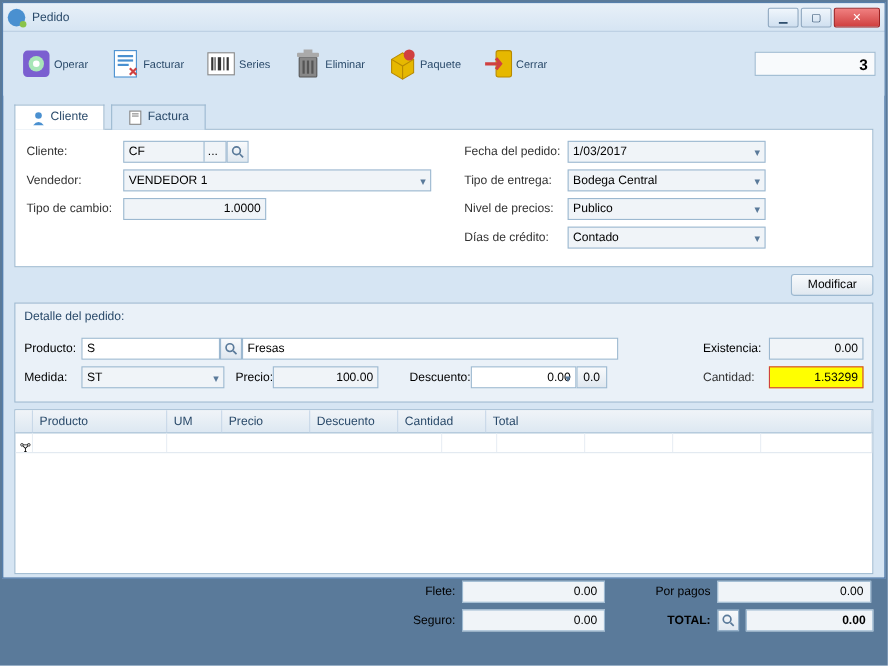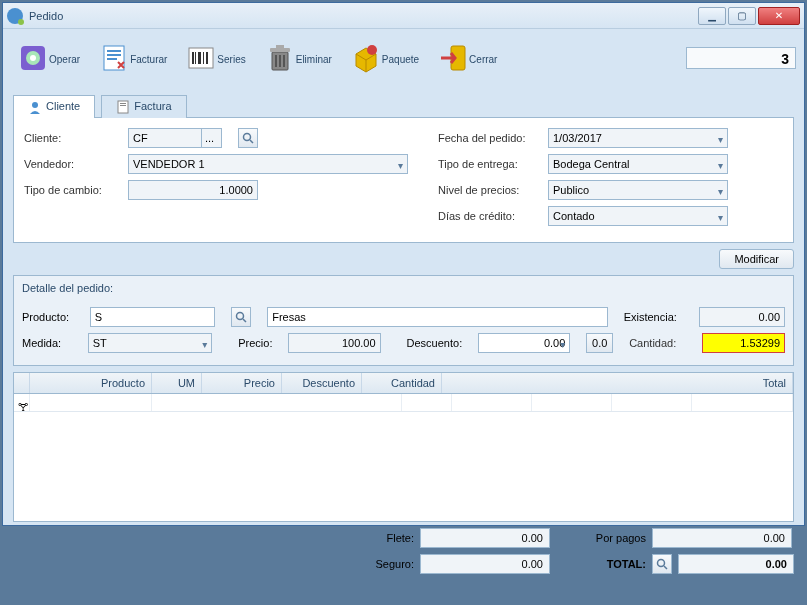--- a/index.html
+++ b/index.html
@@ -19,38 +19,38 @@
 .brand{margin-left:auto;display:flex;align-items:center;gap:8px}
 .brand .logo{font-size:22px;font-weight:300;color:#333}
 .brand .logo b{color:#ff8c00;font-weight:700}
 .brand .num{width:110px;height:22px;background:#f8fafc;border:1px solid #9cb8d0;text-align:right;padding:2px 6px;font-size:14px;font-weight:700;line-height:18px}
 .content{padding:4px 10px}
 .tabs{display:flex;margin-top:4px}
 .tab{padding:4px 14px;background:#d6e5f3;border:1px solid #9cb8d0;border-bottom:none;margin-right:6px;display:flex;align-items:flex-start;gap:4px;color:#2a4a6a}
 .tab.active{background:#fff}
 .tab .ti{width:14px;height:14px}
 .panel{background:#fff;border:1px solid #9cb8d0;padding:10px;margin-top:-1px}
-.row{display:flex;align-items:center;margin-bottom:6px;gap:16px}
+.row{display:flex;align-items:center;margin-bottom:6px;gap:0}
 .lcol{width:88px;color:#333}
 .rcol{width:94px;color:#333}
 .inp{height:20px;background:#f0f4f8;border:1px solid #9cb8d0;padding:0 4px;line-height:18px}
 .inp.right{text-align:right}
 .dots{width:16px;text-align:center;border-left:1px solid #9cb8d0;cursor:pointer}
 .srchbtn{width:20px;height:20px;background:linear-gradient(#f8fafc,#e0e8f0);border:1px solid #9cb8d0;display:inline-flex;align-items:center;justify-content:center;cursor:pointer}
 .dd{position:relative}
 .dd::after{content:"▾";position:absolute;right:4px;top:2px;color:#5a7a9a;font-size:10px}
 .half{display:flex;gap:30px}
 .half>div{flex:1}
 .modrow{display:flex;justify-content:flex-end;margin:6px 0}
 .btnmod{padding:3px 14px;background:linear-gradient(#f8fafc,#e0e8f0);border:1px solid #9cb8d0;border-radius:3px;cursor:pointer}
 .section{border:1px solid #9cb8d0;background:#eaf1f8;padding:6px 8px;margin-bottom:6px}
 .sectitle{color:#2a4a6a;margin-bottom:13px}
 .grid{border:1px solid #9cb8d0;background:#fff;height:150px}
 .ghead{display:flex;background:linear-gradient(#f0f4f8,#dde8f2);border-bottom:1px solid #9cb8d0}
-.gh{padding:4px 6px;border-right:1px solid #c8d8e8;color:#2a4a6a;text-align:right}
+.gh{padding:4px 6px;border-right:1px solid #c8d8e8;color:#2a4a6a;text-align:left}
 .grow{display:flex;border-bottom:1px solid #e0e8f0;height:18px}
 .gc{border-right:1px solid #e8eef4;padding:1px 4px}
 .w0{width:16px}.w1{width:122px}.w2{width:250px}.w3{width:50px}.w4{width:80px}.w5{width:80px}.w6{width:80px}.w7{flex:1}
 .footer{display:flex;justify-content:flex-end;gap:30px;padding:6px 0;align-items:center}
 .fcol{display:flex;flex-direction:column;gap:6px}
 .frow{display:flex;align-items:center;gap:6px}
 .flbl{width:66px;text-align:right}
 .fval{width:130px;height:20px;background:#f0f4f8;border:1px solid #9cb8d0;text-align:right;padding:0 6px;line-height:18px}
 .fval.bold{font-weight:700}
 .hl{background:#ffff00!important;border:1px solid #d04040!important;color:#000;font-weight:400}
@@ -230,21 +230,21 @@
           </span>
         <span class="inp" style="width:342px;background:#fff">Fresas</span>
         <span style="width:60px;margin-left:auto">Existencia:</span>
         <span class="inp right" style="width:86px">0.00</span>
       </div>
       <div class="row">
         <span style="width:52px">Medida:</span>
         <span class="inp dd" style="width:130px">ST</span>
         <span style="margin-left:10px">Precio:</span>
         <span class="inp right" style="width:96px">100.00</span>
-        <span style="margin-left:10px">Descuento:</span>
+        <span style="margin-left:28px">Descuento:</span>
         <span class="inp right dd" style="width:96px;background:#fff">0.00</span>
         <span class="srchbtn" style="width:28px">0.0</span>
         <span class="lblred" style="width:60px;margin-left:auto">Cantidad:</span>
         <span class="inp right hl" style="width:86px">1.53299</span>
       </div>
     </div>
 
     <div class="grid">
       <div class="ghead">
         <div class="gh w0"></div>

